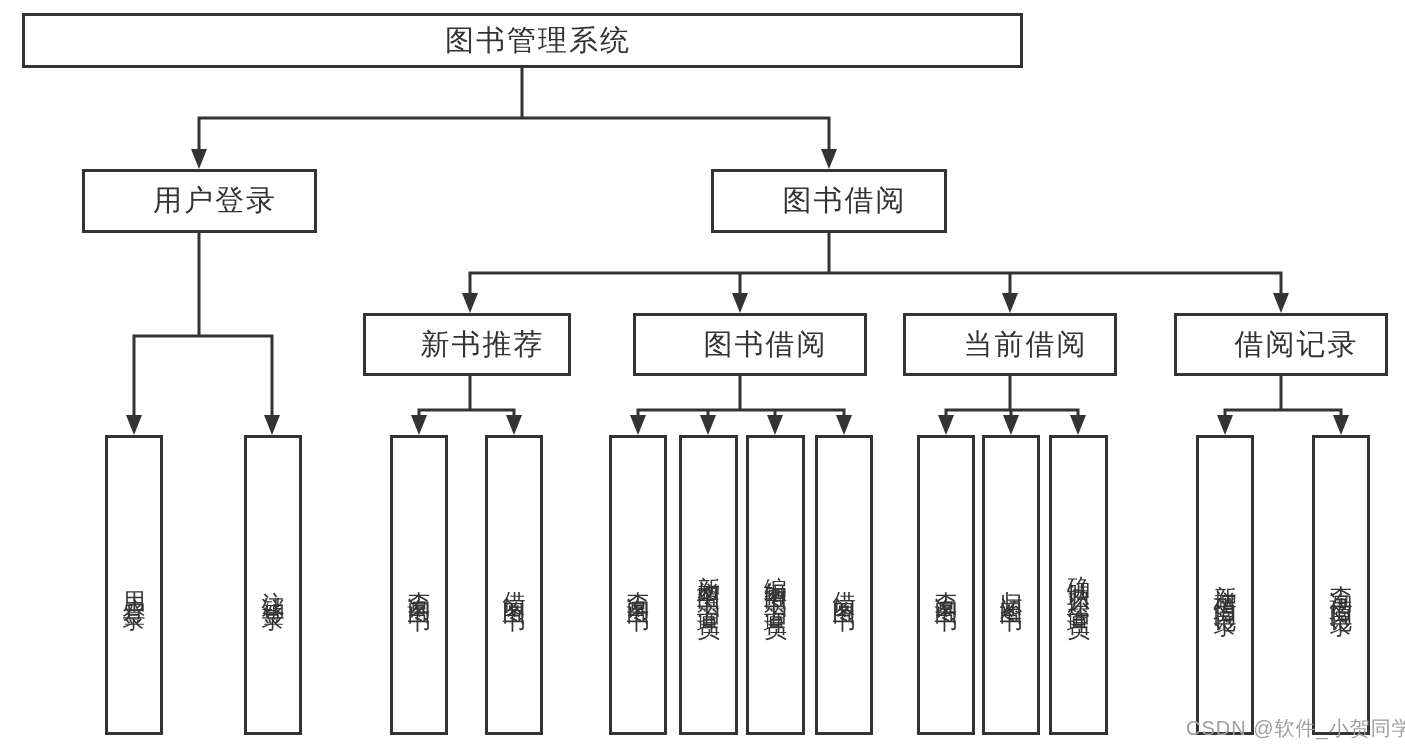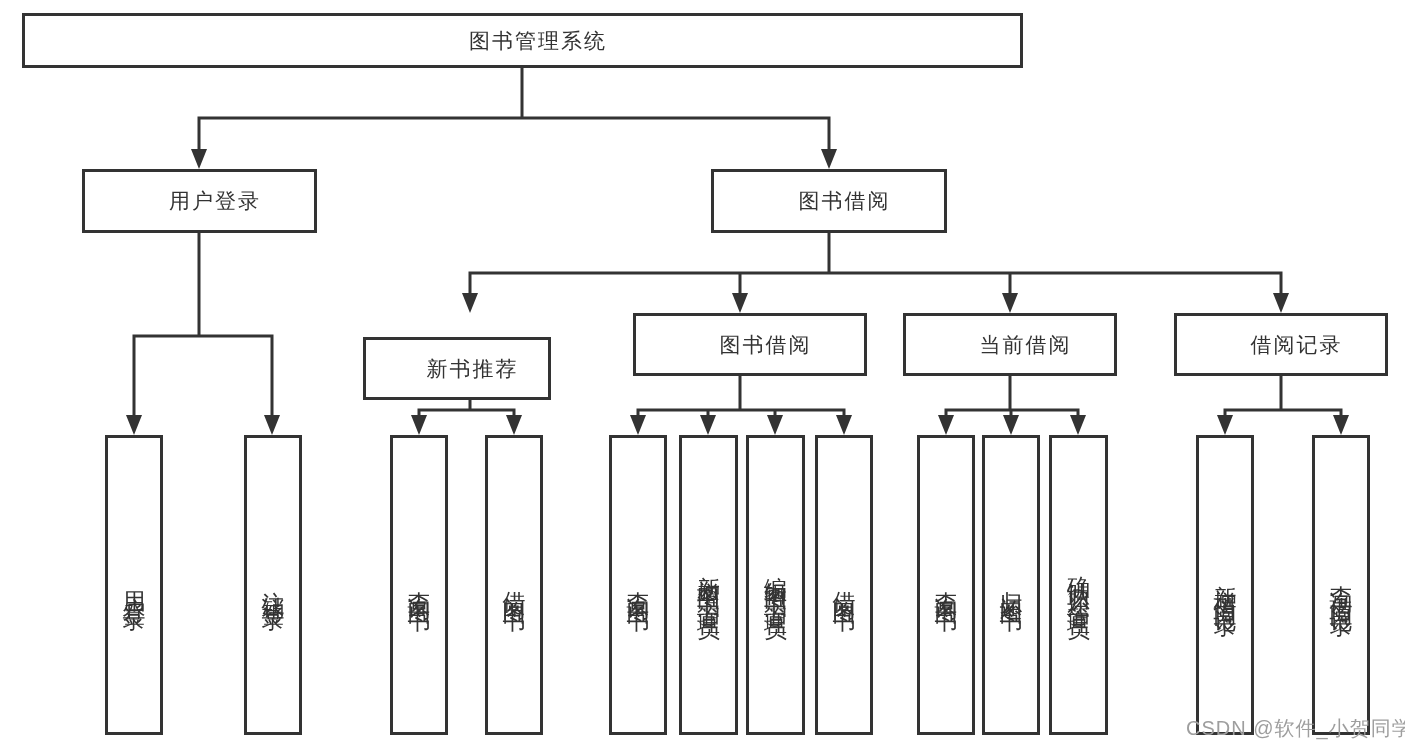--- a/index.html
+++ b/index.html
@@ -8,21 +8,21 @@
     font-family:"Liberation Sans","DejaVu Sans",sans-serif;
     color:var(--text,#333333);overflow:hidden;
   }
   svg.connectors{position:absolute;left:0;top:0;z-index:1;}
   .box{
     position:absolute;box-sizing:border-box;background:#ffffff;
     border:3px solid var(--line,#333333);
     display:flex;align-items:center;justify-content:center;
     z-index:2;
   }
-  .hbox{font-size:21px;letter-spacing:2px;white-space:nowrap;padding-left:31px;}
+  .hbox{font-size:29px;letter-spacing:2px;white-space:nowrap;padding-left:31px;}
   .vbox .vtext{
     writing-mode:vertical-rl;text-orientation:mixed;
     font-size:23px;letter-spacing:6px;line-height:1;
   }
   .watermark{
     position:absolute;left:1186px;top:715px;z-index:3;
     font-size:20px;letter-spacing:1px;white-space:nowrap;
     color:var(--wm,#9e9e9e);
   }
 </style>
@@ -67,21 +67,21 @@
     <span>图书管理系统</span>
   </div>
 
   <div class="box hbox" style="left:82px;top:169px;width:235px;height:64px;">
     <span>用户登录</span>
   </div>
   <div class="box hbox" style="left:711px;top:169px;width:236px;height:64px;">
     <span>图书借阅</span>
   </div>
 
-  <div class="box hbox" style="left:363px;top:313px;width:188px;height:63px;margin-top:24px;">
+  <div class="box hbox" style="left:363px;top:313px;width:208px;height:63px;">
     <span>新书推荐</span>
   </div>
   <div class="box hbox" style="left:633px;top:313px;width:234px;height:63px;">
     <span>图书借阅</span>
   </div>
   <div class="box hbox" style="left:903px;top:313px;width:214px;height:63px;">
     <span>当前借阅</span>
   </div>
   <div class="box hbox" style="left:1174px;top:313px;width:214px;height:63px;">
     <span>借阅记录</span>

